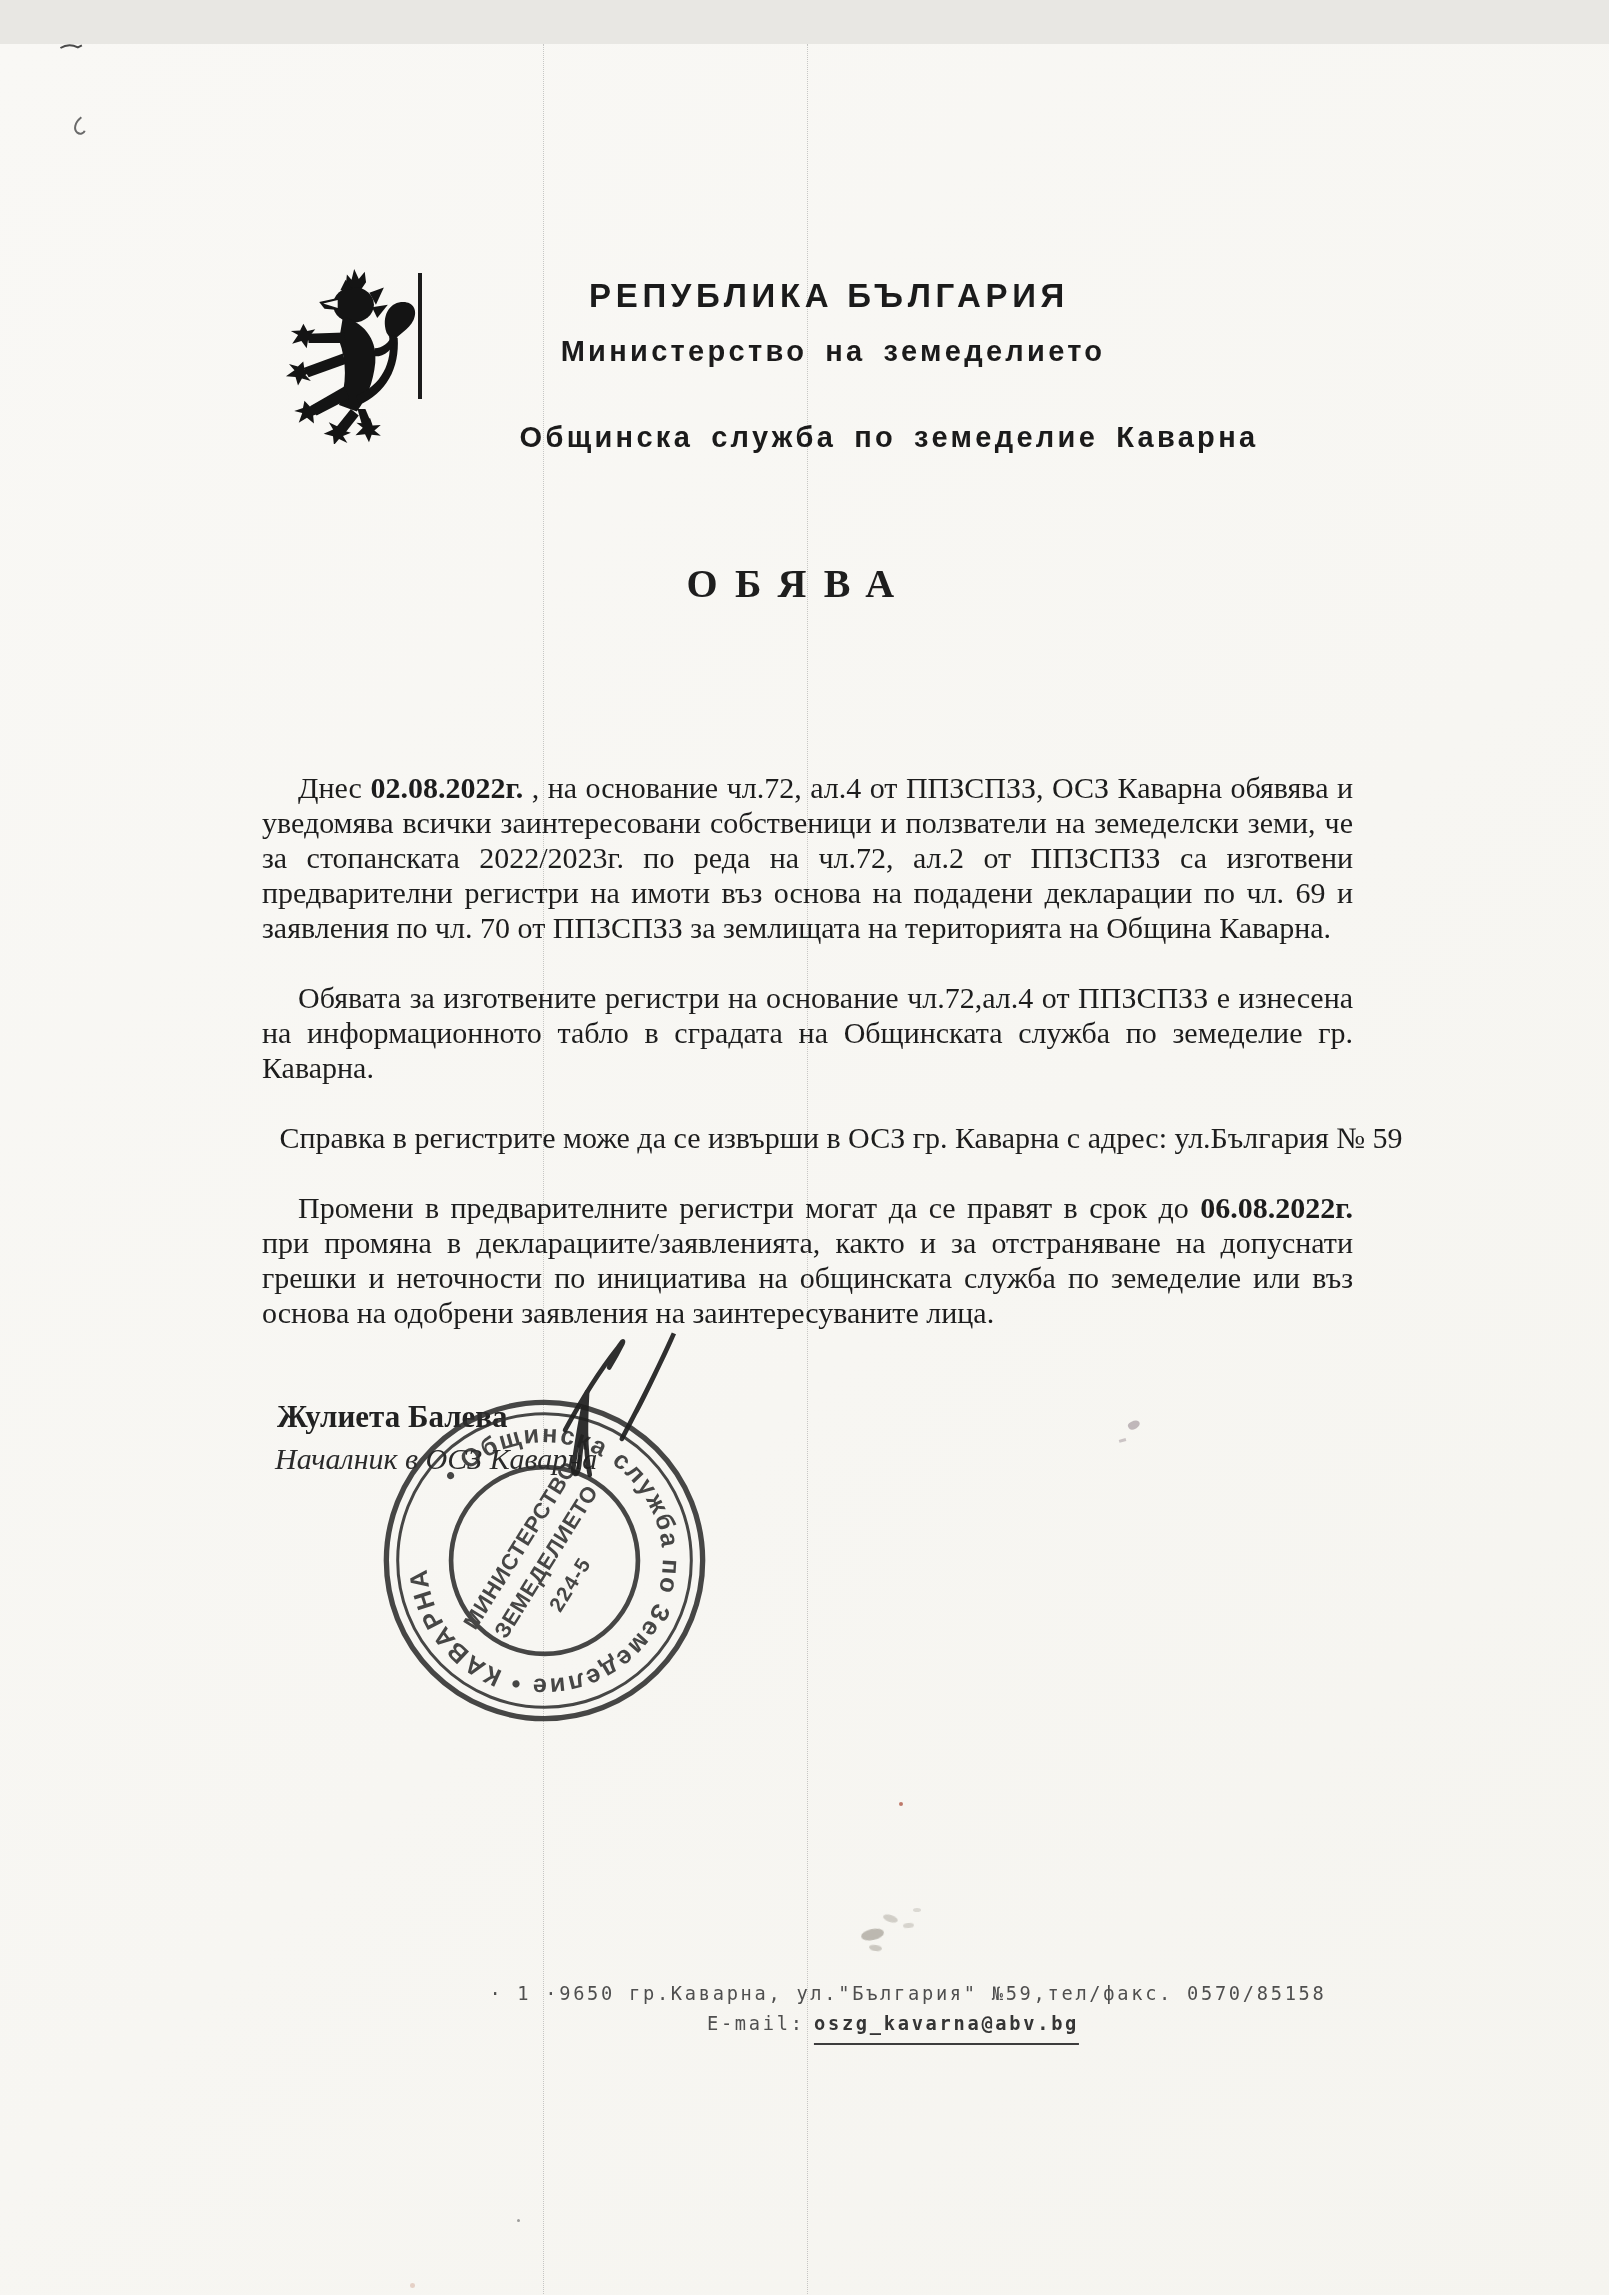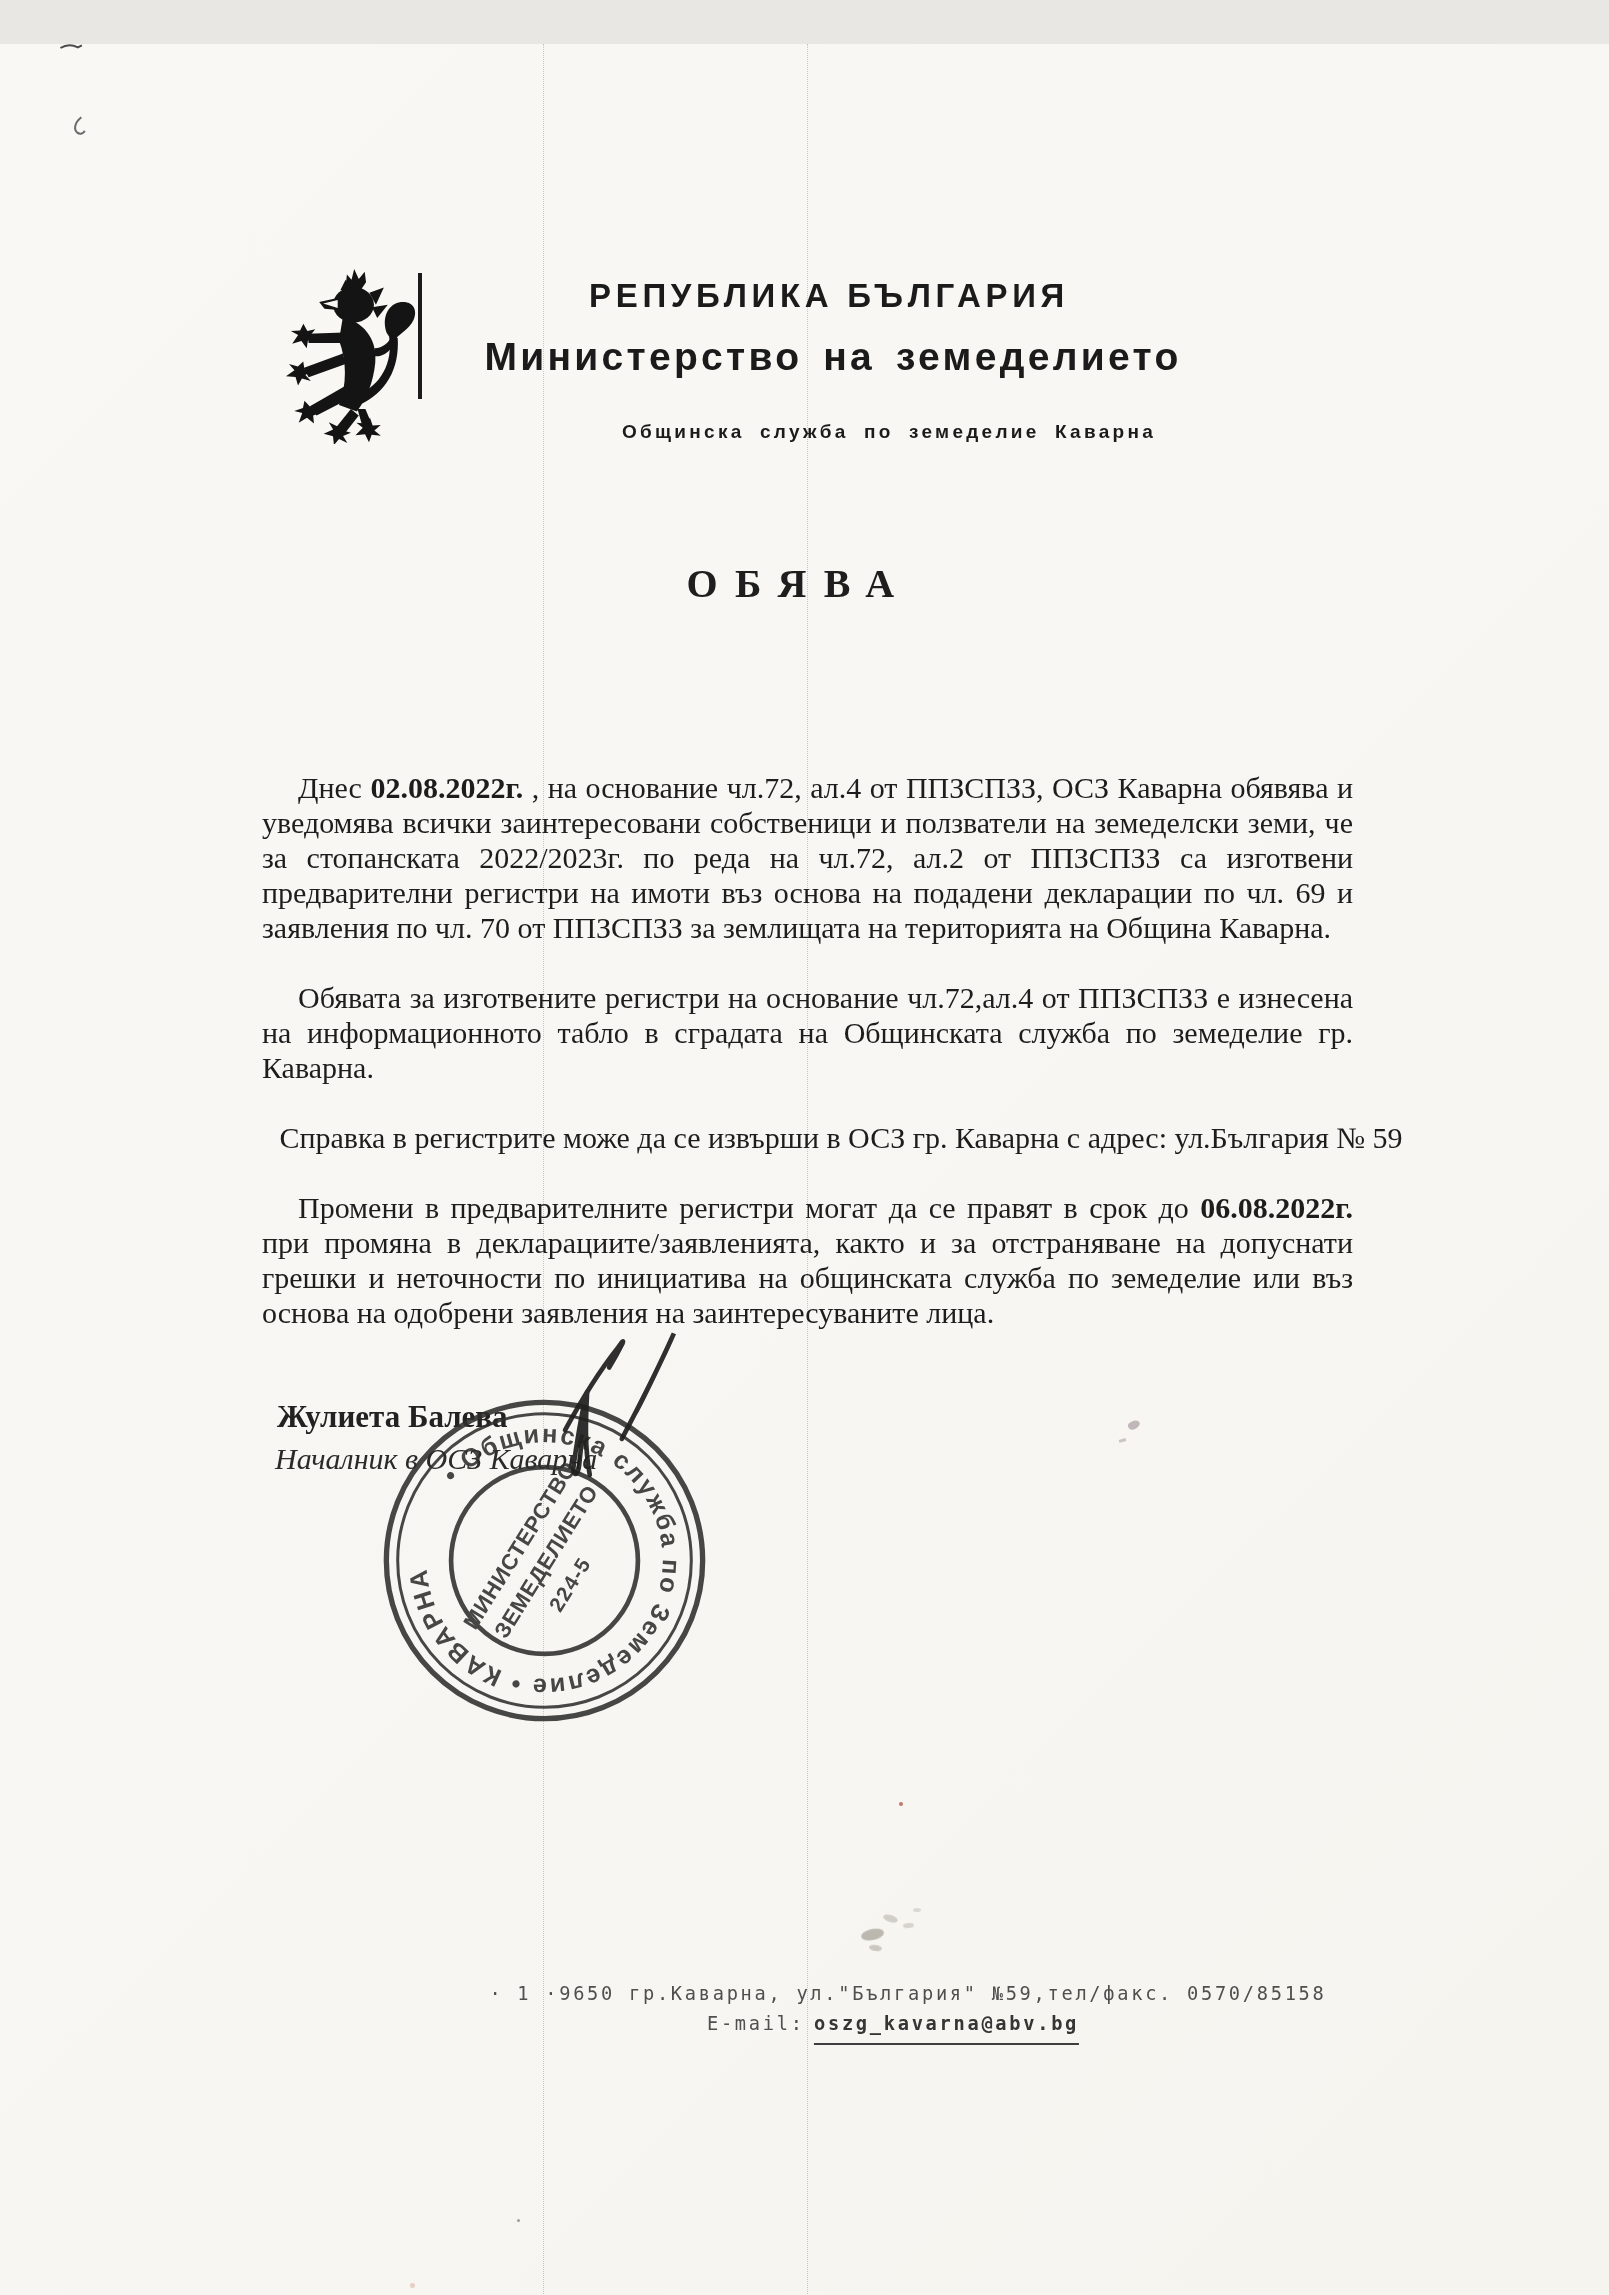--- a/index.html
+++ b/index.html
@@ -11,23 +11,23 @@
   }
   
   .fold-v{position:absolute;top:0;width:0;height:2272px;border-left:0.7px dotted rgba(140,140,140,.45);}
   .fold-h{position:absolute;left:0;width:1610px;height:0;border-top:1.3px dotted rgba(120,120,120,.55);}
   
   .coat{position:absolute;left:277px;top:225px;}
   .divider{position:absolute;left:418px;top:229px;width:4px;height:126px;background:#1b1b1b;}
   .hline{position:absolute;transform:translateX(-50%);white-space:nowrap;color:#1b1b1b;
          font-family:"Liberation Sans",sans-serif;font-weight:700;}
   .h1{left:829px;top:233px;font-size:33px;letter-spacing:4.7px;}
-  .h2{left:833px;top:291px;font-size:39px;letter-spacing:3.3px;word-spacing:6.7px;text-align:center;}
+  .h2{left:833px;top:291px;font-size:29px;letter-spacing:3.3px;word-spacing:6.7px;text-align:center;}
   .h3{left:827px;top:335px;font-size:29px;letter-spacing:3.3px;word-spacing:6.7px;}
-  .h4{left:889px;top:377px;font-size:19px;letter-spacing:3.3px;word-spacing:6.7px;}
+  .h4{left:889px;top:377px;font-size:29px;letter-spacing:3.3px;word-spacing:6.7px;}
   
   .doc-title{position:absolute;left:799px;top:516px;transform:translateX(-50%);
     font-family:"Liberation Serif",serif;font-weight:700;font-size:40px;
     letter-spacing:17.4px;color:#1e1e1e;white-space:nowrap;}
   
   .body-text{position:absolute;left:262px;top:726px;width:1091px;
     font-family:Liberation Serif, serif;font-size:30px;line-height:35px;color:#1d1d1d;}
   .body-text p{margin:0 0 35px 0;text-align:justify;text-indent:36px;}
   .body-text p.small-indent{text-indent:17.4px;white-space:nowrap;text-align:right;}
   .body-text b{font-weight:700;}

